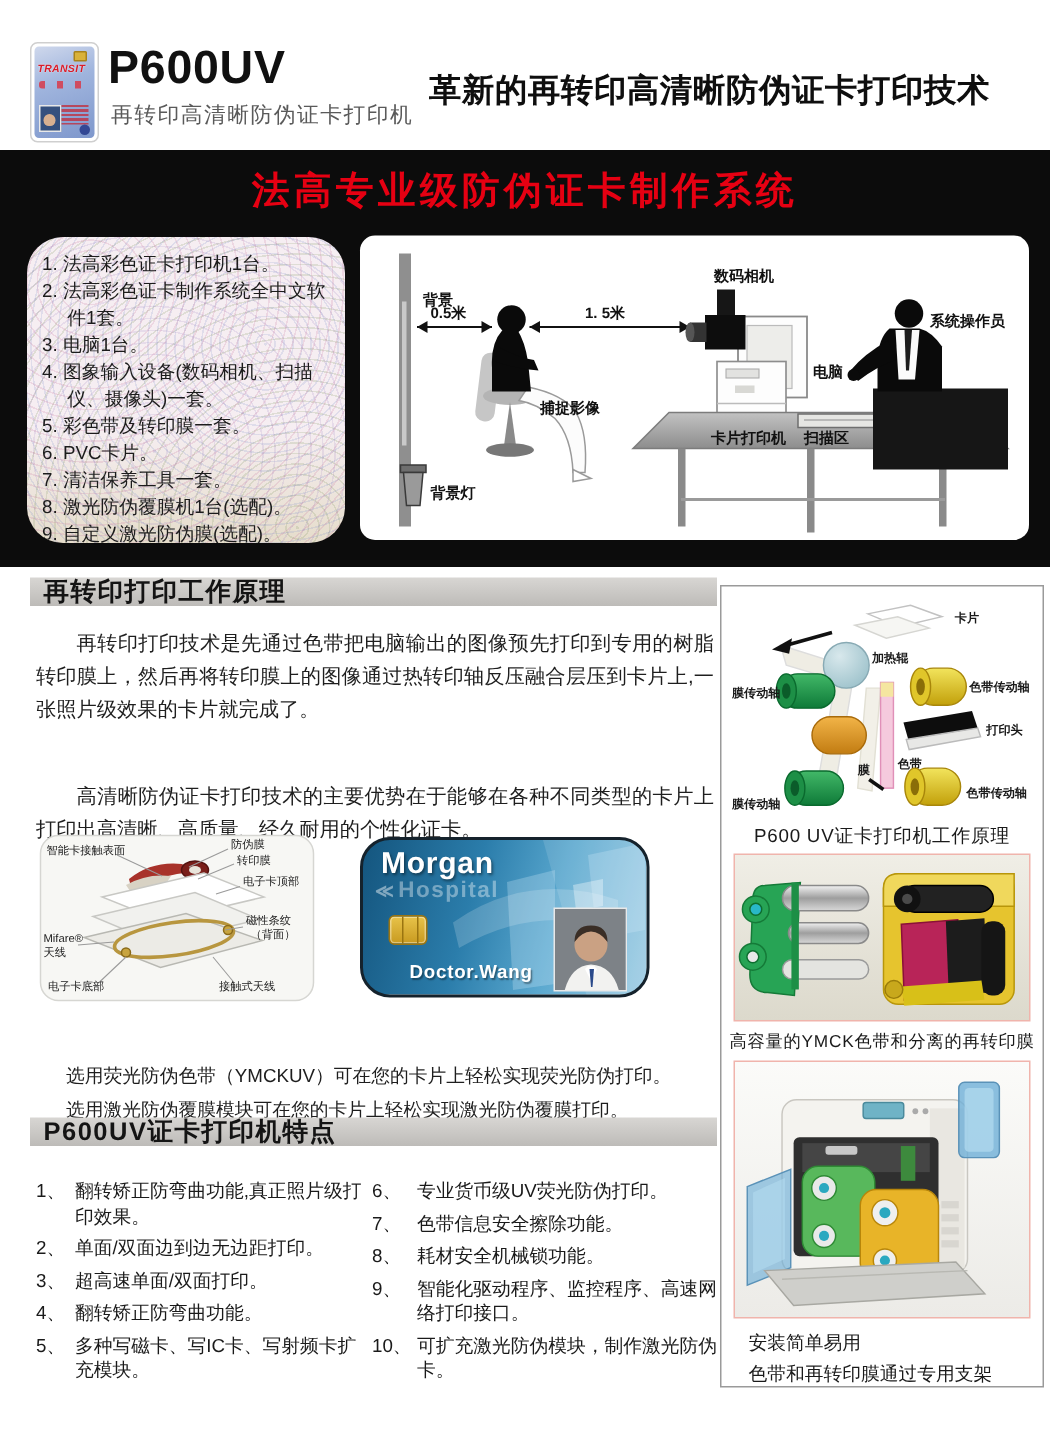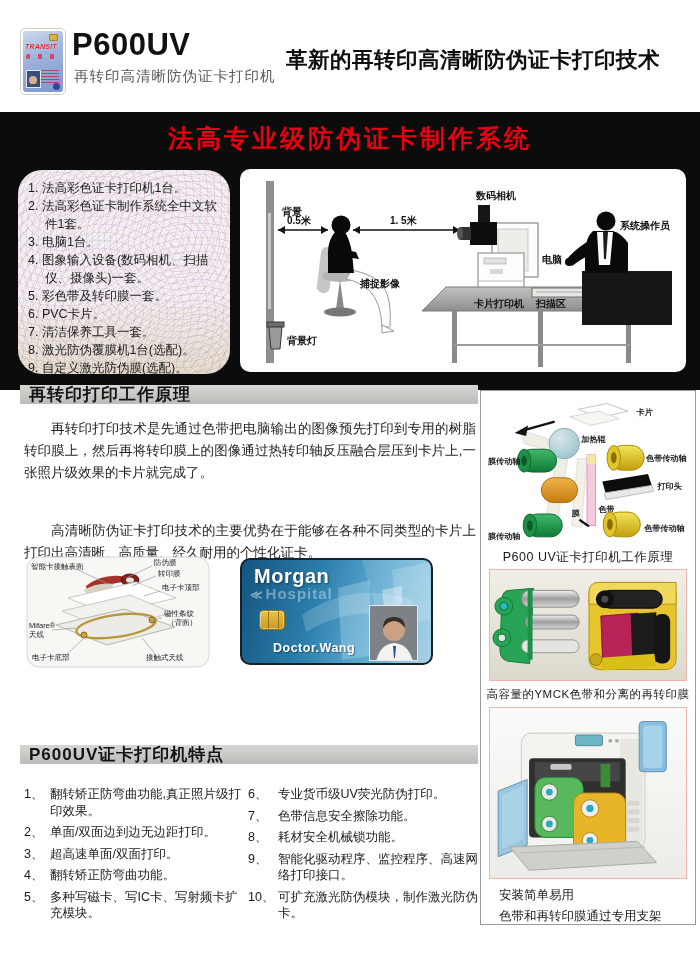--- a/index.html
+++ b/index.html
@@ -21,21 +21,21 @@
   .logo-face { position:absolute; left:6px; bottom:8px; width:8px; height:8px; border-radius:50% 50% 45% 45%; background:#d8b090; }
   .logo-text-block { position:absolute; right:4px; bottom:9px; width:18px; height:13px;
     background:repeating-linear-gradient(#c03040 0 1.5px, transparent 1.5px 3px); opacity:.8;}
   .logo-seal { position:absolute; right:3px; bottom:2px; width:7px; height:7px; border-radius:50%; background:#2a3f8e; opacity:.9;}
 
   .product-title { position:absolute; left:72px; top:27px; font-size:31px; font-weight:bold; color:#111; letter-spacing:0.5px; }
   .product-sub   { position:absolute; left:74px; top:67px; font-size:14.5px; color:#5a5a5a; letter-spacing:1px; }
   .slogan { position:absolute; left:286px; top:45px; width:408px; font-size:21.5px; font-weight:bold; color:#0e0e0e; letter-spacing:0.5px; }
 
   
-  .black-band { position:absolute; left:0; top:100px; width:700px; height:278px; background:#0c0c0c;margin-top:12px; }
+  .black-band { position:absolute; left:0; top:100px; width:700px; height:278px; background:#0c0c0c; }
   .banner-title { position:absolute; left:0; top:10px; width:100%; text-align:center;
     font-size:25px; font-weight:bold; color:#e60012; letter-spacing:3px; }
 
   .sys-panel { position:absolute; left:18px; top:58px; width:212px; height:204px; border-radius:24px;
     background-color:#f6eef2;
     background-image:
       repeating-radial-gradient(circle at 20% 15%, rgba(200,120,160,0.20) 0 1px, transparent 1px 7px),
       repeating-radial-gradient(circle at 75% 35%, rgba(120,140,200,0.18) 0 1px, transparent 1px 6px),
       repeating-radial-gradient(circle at 40% 70%, rgba(150,120,190,0.16) 0 1px, transparent 1px 8px),
       repeating-radial-gradient(circle at 85% 95%, rgba(140,160,110,0.22) 0 1px, transparent 1px 7px),
@@ -55,21 +55,21 @@
 
   .features-col { position:absolute; width:225px; }
   .feat-item { display:flex; font-size:12.5px; line-height:1.32; color:#1a1a1a; margin-bottom:5px; }
   .feat-num { flex:0 0 26px; }
   .feat-text { flex:1; }
 
   
   .card-diagram { position:absolute; left:26px; top:556px; width:184px; height:112px; }
   .card-diagram svg text { font-family:"Liberation Sans",sans-serif; font-size:7.5px; fill:#222; }
 
-  .morgan-card { position:absolute; left:240px; top:558px; width:193px; height:107px; border-radius:10px;
+  .morgan-card { position:absolute; left:240px; top:558px; width:193px; height:107px; border-radius:20px;
     border:2px solid #15222c; overflow:hidden;
     background:linear-gradient(105deg,#14557e 0%,#2b7dab 38%,#5aa8cf 66%,#9dcce4 100%); }
   .morgan-brand { position:absolute; left:12px; top:5px; font-size:20px; font-weight:bold; color:#fff; letter-spacing:0.5px; text-shadow:1px 1px 2px rgba(0,0,0,.45); }
   .morgan-sub { position:absolute; left:8px; top:25px; font-size:15px; font-weight:bold; color:rgba(255,255,255,0.38); letter-spacing:1px; }
   .morgan-chevrons { color:rgba(255,255,255,0.45); font-size:12px; margin-right:2px; }
   .morgan-chip { position:absolute; left:17px; top:50px; width:26px; height:20px; border-radius:4px;
     background:linear-gradient(#e8c34a,#c89a20); border:1px solid #9a7410;
     box-shadow:inset 0 0 0 1px rgba(255,255,255,.4); }
   .morgan-chip::after { content:""; position:absolute; left:8px; top:0; width:9px; height:100%;
     border-left:1px solid #9a7410; border-right:1px solid #9a7410; }
@@ -296,20 +296,24 @@
         <path d="M6,56 Q10,38 24,37 Q39,38 43,56 Z" fill="#f2f2f0"></path>
         <path d="M20,40 L24,48 L28,40 L26,38 L22,38 Z" fill="#fff"></path>
         <path d="M23,40 L26,40 L25,52 L24,52 Z" fill="#2a4a8a"></path>
         <circle cx="24" cy="24" r="11" fill="#caa183"></circle>
         <path d="M13,22 Q13,11 24,11 Q35,11 35,22 Q30,15 24,15 Q18,15 13,22 Z" fill="#3a2e26"></path>
       </svg>
     </div>
     <div class="morgan-name">Doctor.Wang</div>
   </div>
 
+  <div style="position:absolute;left:24px;top:706px;width:452px">
+    <div class="uv-line">选用荧光防伪色带（YMCKUV）可在您的卡片上轻松实现荧光防伪打印。</div>
+    <div class="uv-line">选用激光防伪覆膜模块可在您的卡片上轻松实现激光防伪覆膜打印。</div>
+  </div>
 
   <div class="section-bar" style="top:745px">
     <span>P600UV证卡打印机特点</span>
   </div>
   <div class="features-col" style="left:24px;top:786px">
 
       <div class="feat-item">
         <span class="feat-num">1、</span>
         <span class="feat-text">翻转矫正防弯曲功能,真正照片级打印效果。</span>
       </div>

